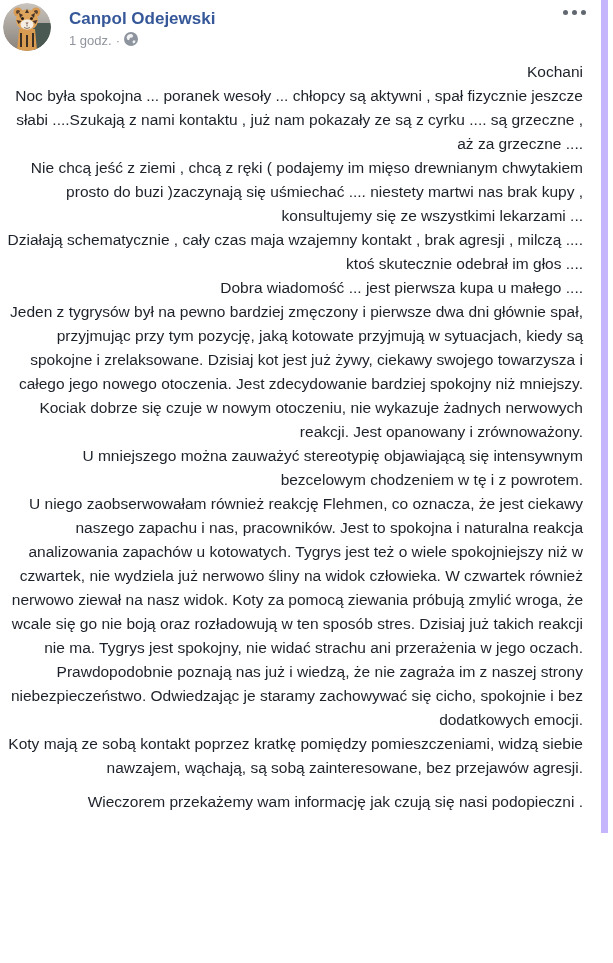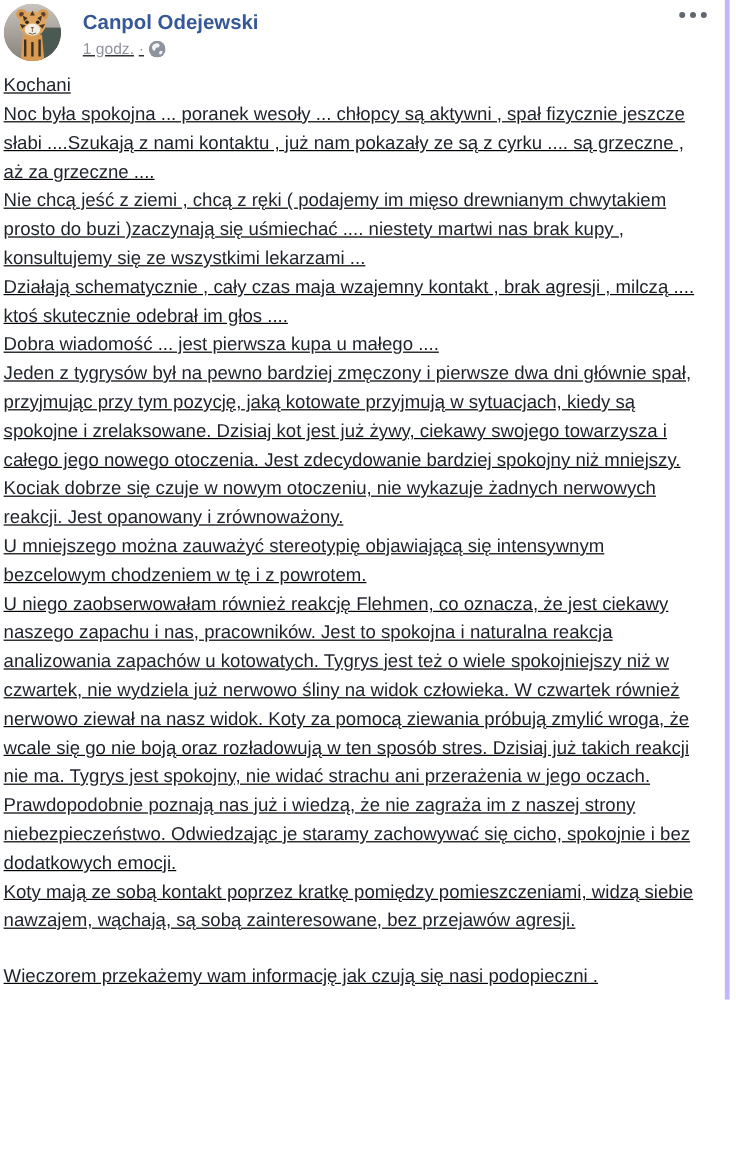--- a/index.html
+++ b/index.html
@@ -1,40 +1,40 @@
 <!DOCTYPE html>
 <html lang="pl"><head>
 <meta charset="utf-8">
 <style>
   html,body{margin:0;padding:0;background:#fff;}
   body{width:613px;height:963px;overflow:hidden;
        font-family:"Liberation Sans",sans-serif;
        -webkit-font-smoothing:antialiased;}
   .post-card{position:relative;width:608px;height:833px;background:#fff;
-             border-right:4px solid #c4b5fd;box-sizing:border-box;text-decoration:underline;}
+             border-right:7px solid #c4b5fd;box-sizing:border-box;}
   
   .post-header{position:relative;padding:3px 0 0 3px;height:52px;}
   .avatar{position:absolute;left:3px;top:3px;width:48px;height:48px;
           border-radius:50%;overflow:hidden;display:block;cursor:pointer;}
   .avatar svg{display:block;}
   .header-text{margin-left:66px;padding-top:5px;}
   .author-name{color:#365899;font-size:17px;font-weight:bold;
                line-height:22px;text-decoration:none;display:inline-block;cursor:pointer;}
-  .meta-row{display:flex;align-items:center;gap:4px;margin-top:2px;
+  .meta-row{display:flex;gap:4px;margin-top:2px;
             color:#90949c;font-size:13px;line-height:17px;}
   .meta-row .sep{color:#90949c;}
   .globe{width:14px;height:14px;display:inline-block;}
   .menu-btn{position:absolute;top:6px;right:11px;display:flex;gap:4px;
             padding:4px;cursor:pointer;align-items:center;}
   .menu-btn .dot{width:5px;height:5px;border-radius:50%;background:#616770;}
   
   .post-body{margin-top:5px;padding:0 18px 0 3px;color:#1d2129;
              font-size:15.5px;line-height:24px;}
-  .post-body p{margin:0;}
-  .post-body p.para-gap{margin-top:22px;}
+  .post-body p{margin:0;text-align:right;}
+  .post-body p.para-gap{margin-top:10px;}
 </style>
 </head>
 <body>
 
 <div class="post-card">
 
   <div class="post-header">
 
     <a class="avatar" title="">
       <svg width="48" height="48" viewBox="0 0 48 48" aria-hidden="true">

